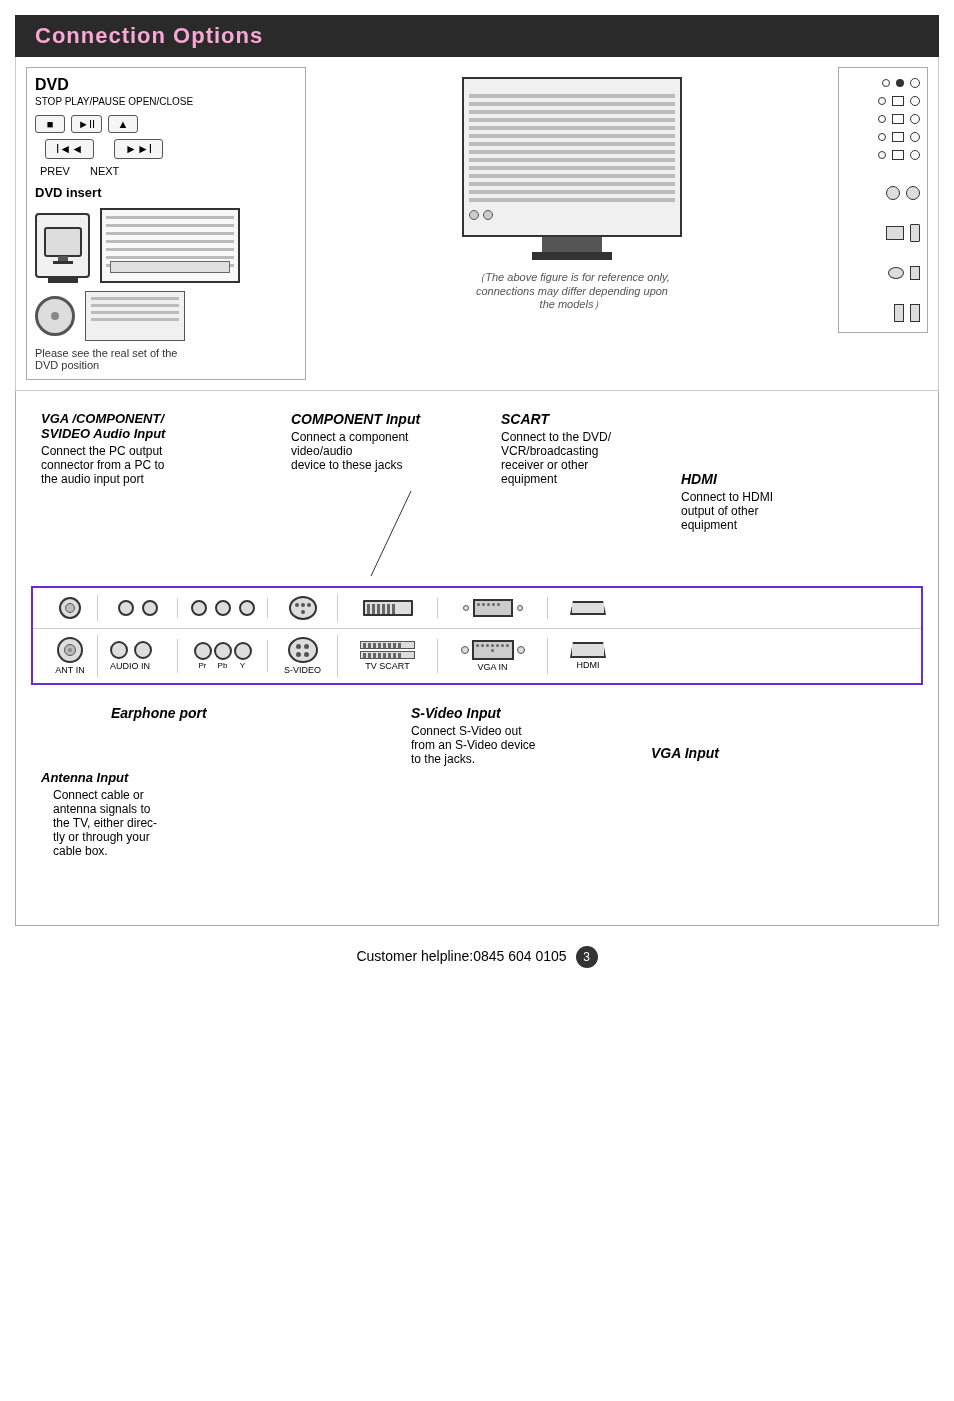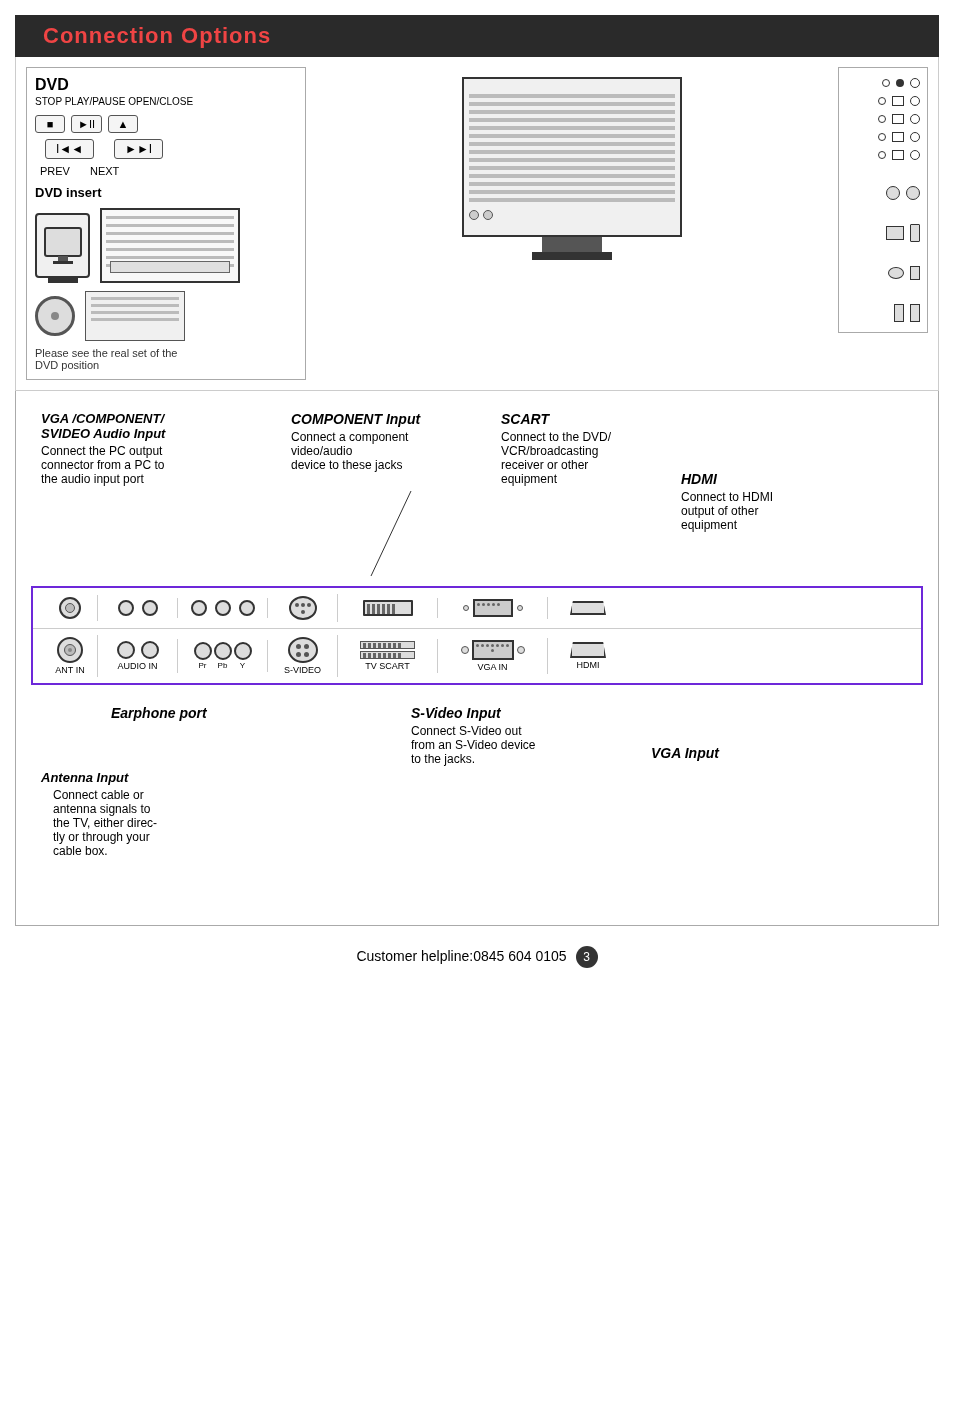--- a/index.html
+++ b/index.html
@@ -8,22 +8,22 @@
       min-height: 1401px;
       background: #fff;
       font-family: Arial, sans-serif;
       font-size: 13px;
       color: #000;
     }
 
     
     .page-header {
       background: #2a2a2a;
-      color: #ef4444;
-      padding: 8px 28px;
+      color: #f9a8d4;
+      padding: 8px 20px;
       margin: 15px 15px 0 15px;
       font-size: 22px;
       font-weight: bold;
       letter-spacing: 1px;
     }
 
     
     .top-section {
       display: flex;
       margin: 0 15px;
@@ -396,20 +396,25 @@
         <div class="tv-screen-line"></div>
 
         <div style="display:flex;gap:4px;margin-top:4px;">
           <div style="width:10px;height:10px;border:1px solid #555;border-radius:50%;background:#ccc;"></div>
           <div style="width:10px;height:10px;border:1px solid #555;border-radius:50%;background:#ccc;"></div>
         </div>
       </div>
     </div>
     <div class="tv-stand"></div>
     <div class="tv-base"></div>
+    <div class="tv-caption">
+      <span style="white-space:pre-line;">（The above figure is for reference only,
+connections may differ depending upon
+the models）</span>
+    </div>
   </div>
 
   <div class="right-panel">
     <div class="panel-ports">
       <div class="panel-port-row">
         <div class="panel-dot-left"></div>
         <div style="width:8px;height:8px;background:#333;border-radius:50%;"></div>
         <div class="port-dot"></div>
       </div>
       <div class="panel-port-row">
@@ -576,21 +581,21 @@
 
       <div style="display:flex;flex-direction:column;align-items:center;gap:2px;padding:2px 10px;border-right:1px solid #ccc;min-width:55px;">
         <div style="width:26px;height:26px;border:2px solid #333;border-radius:50%;background:#ddd;display:flex;align-items:center;justify-content:center;">
           <div style="width:12px;height:12px;border:1px solid #555;border-radius:50%;background:#bbb;display:flex;align-items:center;justify-content:center;">
             <div style="width:4px;height:4px;border-radius:50%;background:#888;"></div>
           </div>
         </div>
         <div style="font-size:9px;text-align:center;">ANT IN</div>
       </div>
 
-      <div style="display:flex;flex-direction:column;align-items:center;gap:2px;padding:2px 12px;border-right:1px solid #ccc;min-width:80px;">
+      <div style="display:flex;flex-direction:column;align-items:flex-start;gap:2px;padding:2px 12px;border-right:1px solid #ccc;min-width:80px;">
         <div style="display:flex;gap:6px;align-items:center;">
           <div style="display:flex;flex-direction:column;align-items:center;">
             <div style="width:18px;height:18px;border:2px solid #333;border-radius:50%;background:#ddd;"></div>
           </div>
           <div style="display:flex;flex-direction:column;align-items:center;">
             <div style="width:18px;height:18px;border:2px solid #333;border-radius:50%;background:#ddd;"></div>
           </div>
         </div>
         <div style="font-size:9px;text-align:center;">AUDIO IN</div>
       </div>

